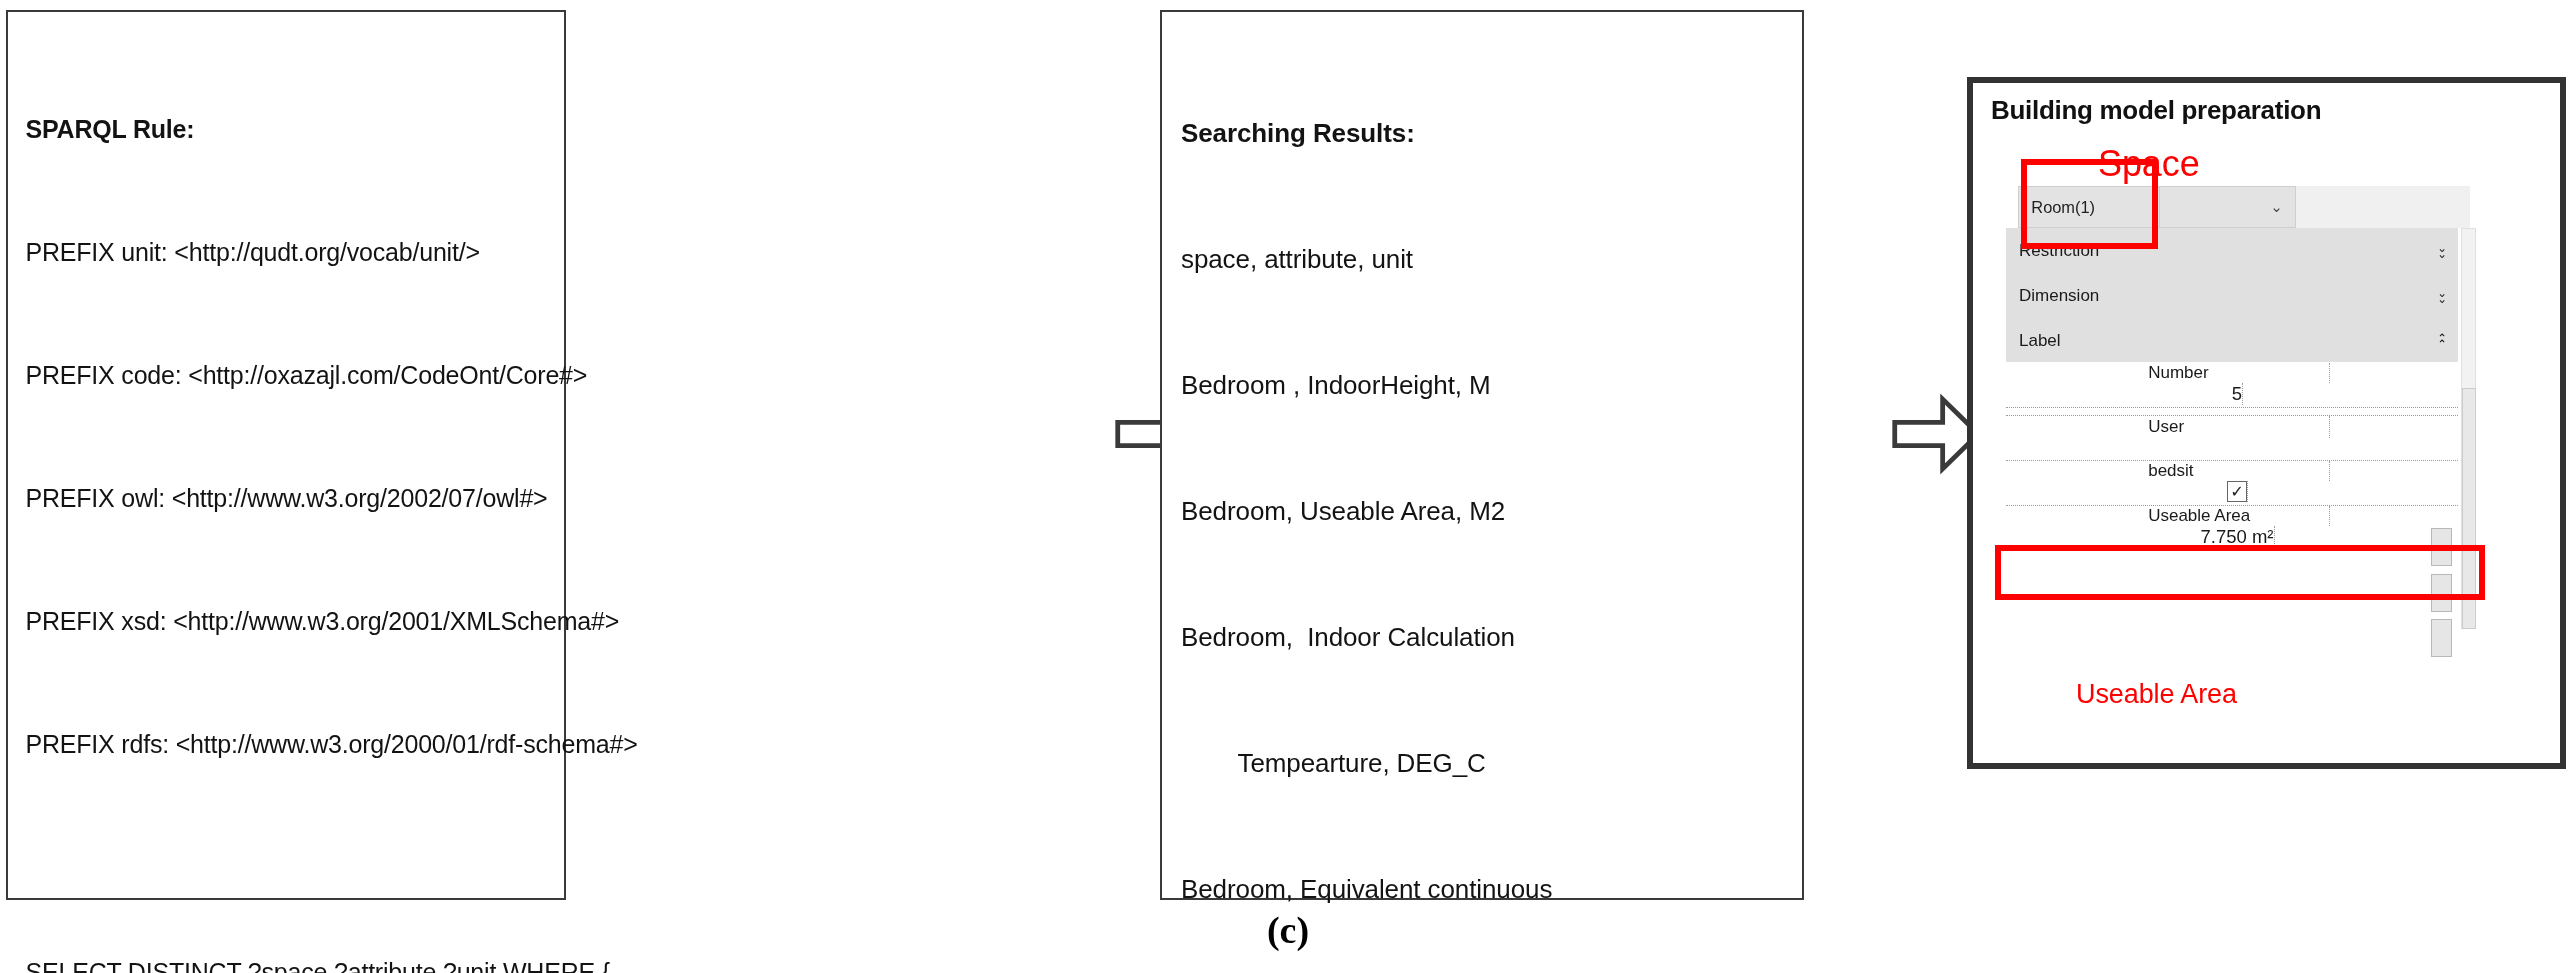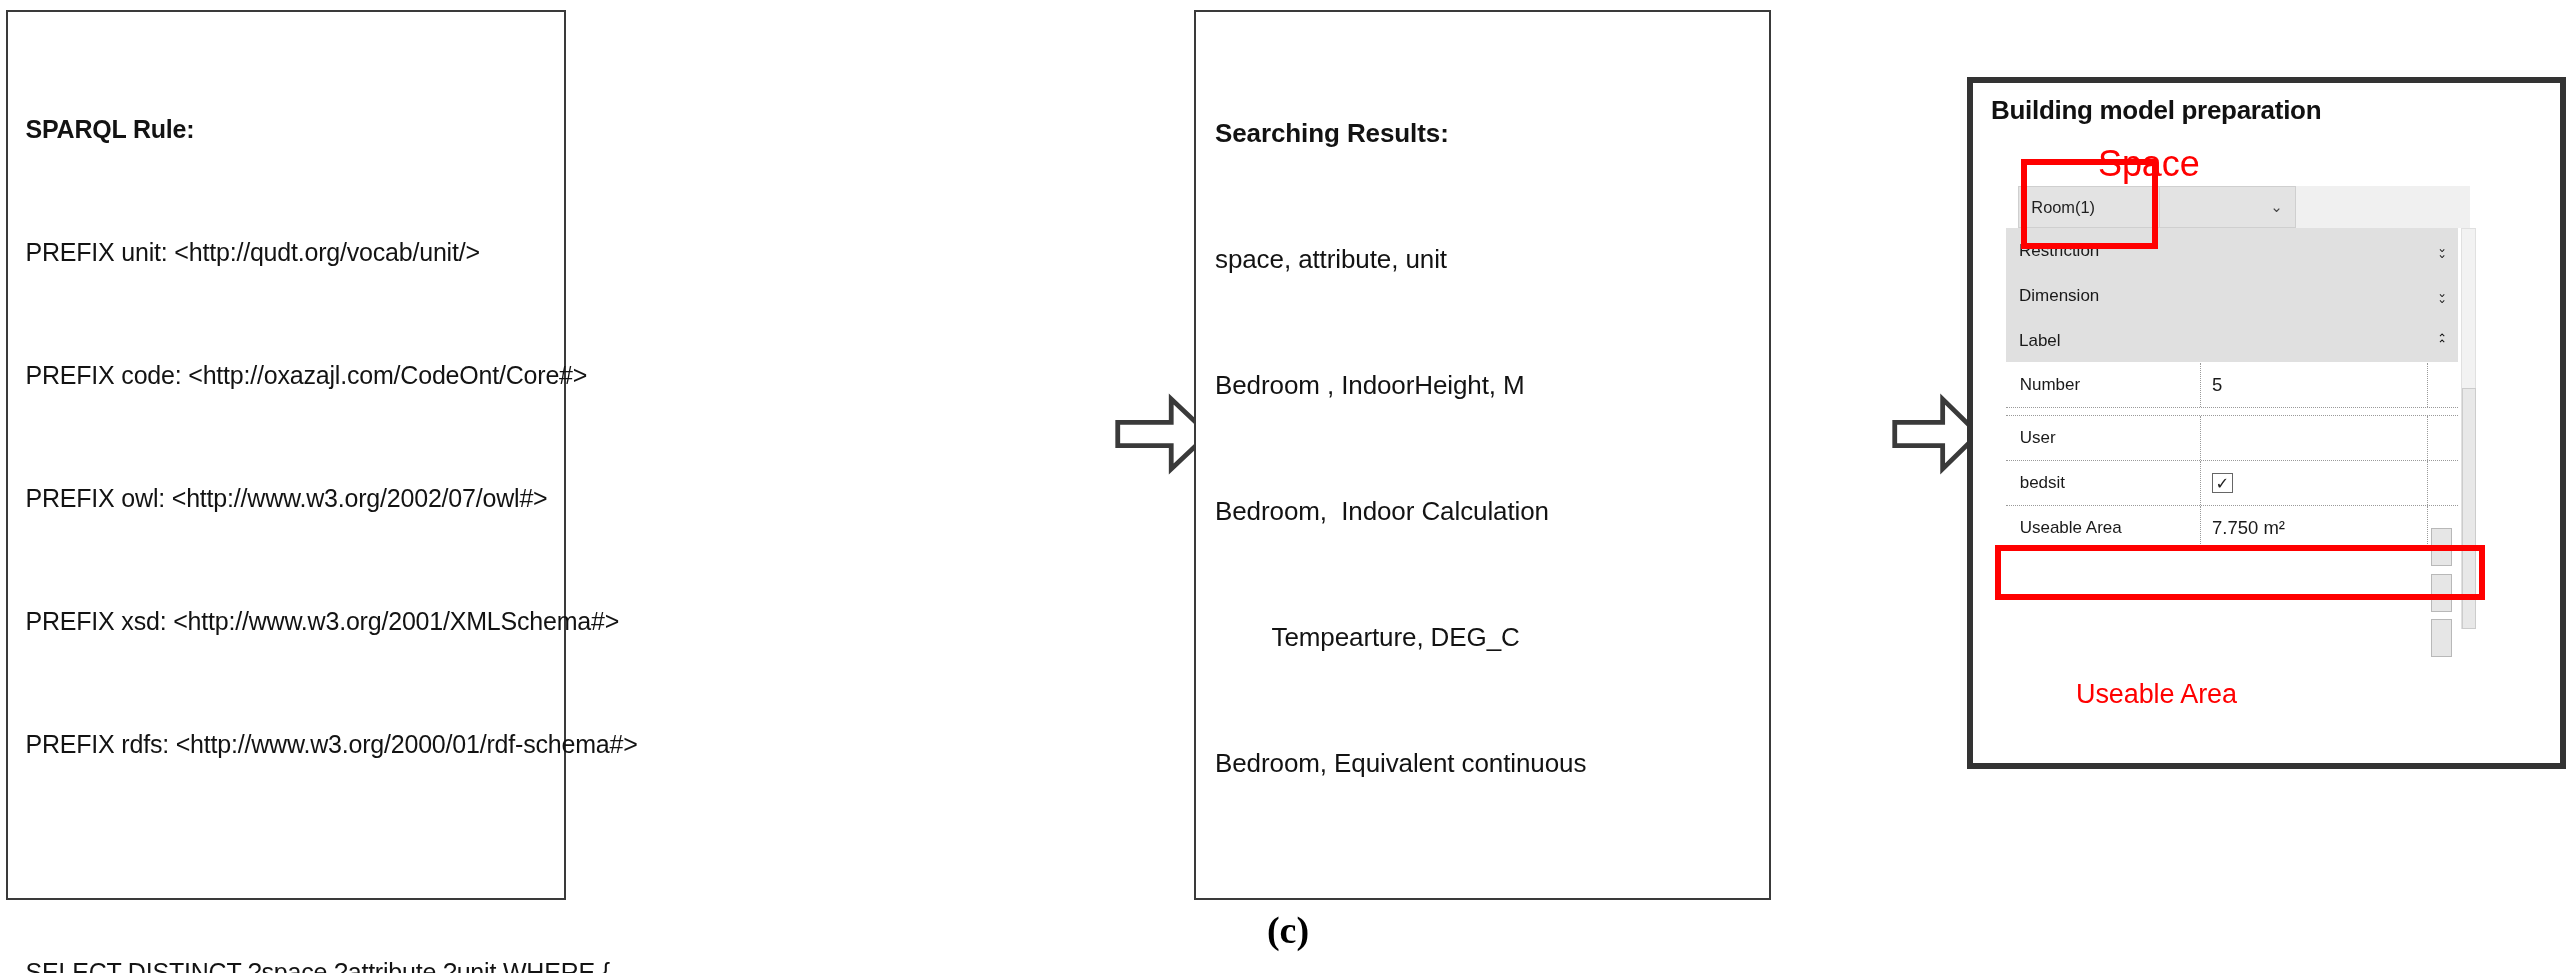--- a/index.html
+++ b/index.html
@@ -40,23 +40,23 @@
     color: #131313;
     letter-spacing: -0.2px;
     white-space: pre;
   }
   .code-line { white-space: pre; display: block; }
   .code-title { font-weight: bold; }
   .blank-line { display: block; height: 23px; }
 
   
   #results-panel {
-    left: 1194px;
+    left: 1160px;
     top: 9.6px;
-    width: 577px;
+    width: 644px;
     height: 890px;
   }
   .results-body {
     position: absolute;
     left: 19px;
     top: 16.4px;
     right: 9.6px;
     font-size: 26px;
     line-height: 42px;
     color: #131313;
@@ -197,20 +197,21 @@
     top: 177px;
     width: 452px;
   }
   .prop-row {
     height: 45px;
     display: flex;
     align-items: center;
     border-bottom: 1.4px dotted #9a9a9a;
     background: #ffffff;
     box-sizing: border-box;
+    flex-direction: column;
   }
   .prop-row.spacer {
     height: 8.2px;
     background: #ffffff;
     border-bottom: 1.4px dotted #9a9a9a;
   }
   .prop-name {
     width: 195px;
     padding-left: 13.7px;
     font-size: 17px;
@@ -340,20 +341,21 @@
   <svg width="96" height="84" viewBox="0 0 140 122">
     <polygon points="4,44 82,44 82,10 136,61 82,112 82,78 4,78" fill="#ffffff" stroke="#3a3a3a" stroke-width="7" stroke-linejoin="miter"></polygon>
   </svg>
 </div>
 
 <div class="panel" id="results-panel">
   <div class="results-body">
     <span class="res-line res-title">Searching Results:</span>
     <span class="res-line">space, attribute, unit</span>
     <span class="res-line">Bedroom , IndoorHeight, M</span>
+    <span class="res-line">Bedroom, Useable Area, M2</span>
     <span class="res-line">Bedroom,  Indoor Calculation</span>
     <span class="res-line">        Tempearture, DEG_C</span>
     <span class="res-line">Bedroom, Equivalent continuous</span>
     
     
     
     
   </div>
 </div>
 

